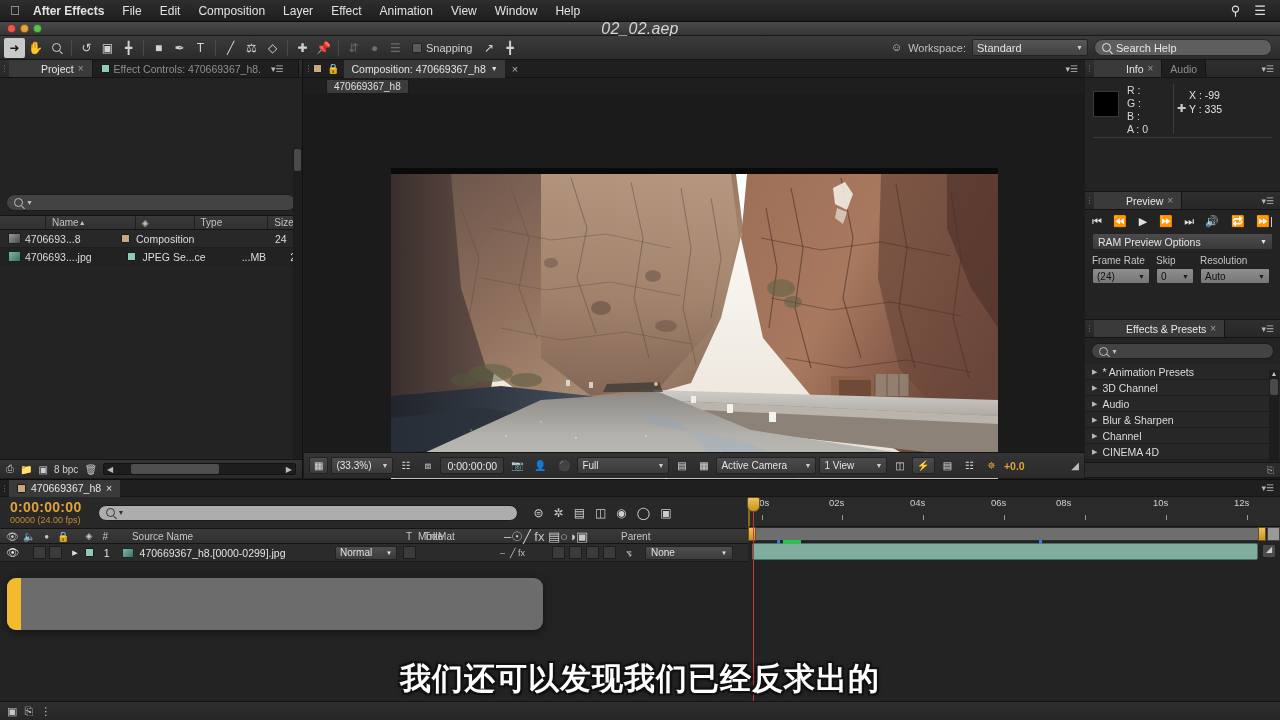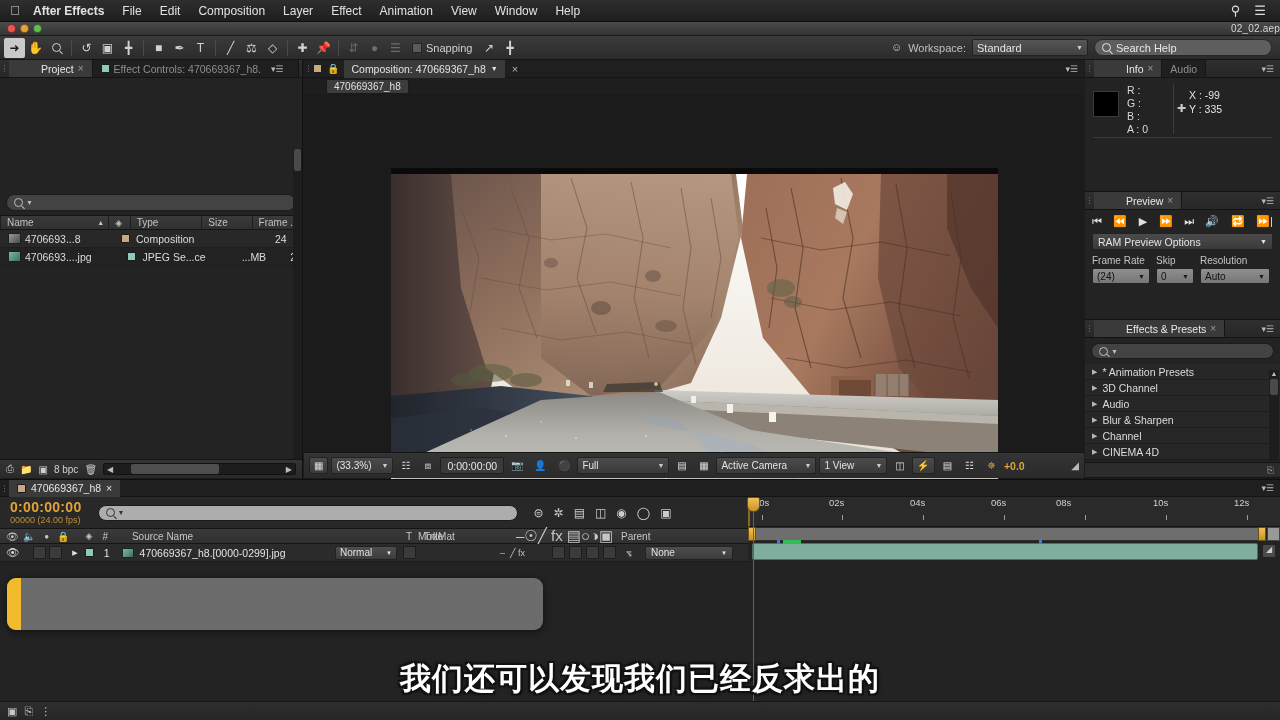--- a/index.html
+++ b/index.html
@@ -29,22 +29,22 @@
   .titlebar {
     position: absolute; left: 0; top: 22px; width: 1280px; height: 14px;
     background: linear-gradient(#4a4a4a, #343434);
     border-bottom: 1px solid #1a1a1a;
     display: flex; align-items: center;
   }
   .traffic { display: flex; gap: 4px; padding-left: 7px; }
   .dot { width: 9px; height: 9px; border-radius: 50%; border: 1px solid rgba(0,0,0,.45); }
   .dot.r { background: #e9574c; } .dot.y { background: #e5a33c; } .dot.g { background: #5fbe4e; }
   .doc-title {
-    position: absolute; left: 0; right: 0; text-align: right;
-    font-size: 10px; color: #d6d6d6; letter-spacing: .2px;
+    position: absolute; left: 0; right: 0; text-align: center;
+    font-size: 16px; color: #d6d6d6; letter-spacing: .2px; font-style: italic;
   }
 
   
   .toolbar {
     position: absolute; left: 0; top: 36px; width: 1280px; height: 24px;
     background: linear-gradient(#3b3b3b, #2b2b2b);
     border-bottom: 1px solid #141414;
     display: flex; align-items: center; padding: 0 4px;
   }
   .tool {
@@ -93,21 +93,21 @@
   .proj-search {
     margin: 6px 6px 4px 6px; height: 17px; background: #434343;
     border: 1px solid #1b1b1b; border-radius: 9px; display: flex; align-items: center;
     padding: 0 7px; gap: 3px; color: #bdbdbd; font-size: 10px;
   }
   .proj-cols {
     height: 15px; background: linear-gradient(#3a3a3a, #303030);
     border-top: 1px solid #141414; border-bottom: 1px solid #141414;
     display: flex; align-items: center; font-size: 10px; color: #c2c2c2;
   }
-  .pc { padding-left: 6px; border-left: 1px solid #1e1e1e; height: 100%; display: flex; align-items: center; }
+  .pc { padding-left: 6px; border-left: 1px solid #1e1e1e; height: 100%; display: flex; align-items: center; margin-left: 45px; }
   .proj-row {
     height: 18px; display: flex; align-items: center; font-size: 10.5px; color: #dcdcdc;
     border-bottom: 1px solid #1e1e1e;
   }
   .proj-row:nth-child(odd) { background: #282828; }
   .proj-row:nth-child(even) { background: #222; }
   .thumb-ico {
     width: 13px; height: 11px; border-radius: 1px; margin: 0 4px 0 8px; flex: 0 0 auto;
     background: linear-gradient(135deg,#7fb7a8,#3d6f63); border: 1px solid #14231f;
   }
@@ -826,21 +826,21 @@
         <span style="padding-left:6px">👁</span>
         <span style="padding-left:5px">🔈</span>
         <span style="padding-left:8px;font-size:8px">●</span>
         <span style="padding-left:8px">🔒</span>
         <span style="padding-left:16px;font-size:9px">◈</span>
         <span style="padding-left:10px">#</span>
         <span style="padding-left:24px">Source Name</span>
         <span style="position:absolute;left:418px">Mode</span>
         <span style="position:absolute;left:406px">T</span>
         <span style="position:absolute;left:424px">TrkMat</span>
-        <span style="position:absolute;left:516px;font-size:15px">–☉╱ fx ▤○◑▣</span>
+        <span style="position:absolute;left:504px;font-size:13px">–☉╱ fx ▤○◑▣</span>
         <span style="position:absolute;left:621px">Parent</span>
       </div>
 
       <div class="tl-layerrow">
         <span style="padding-left:6px">👁</span>
         <span class="abox" style="margin-left:14px"></span>
         <span class="abox" style="margin-left:3px"></span>
         <span style="padding-left:10px;font-size:7px">▶</span>
         <span class="swatch" style="background:#8fc9bb;margin-left:7px"></span>
         <span style="padding-left:10px">1</span>

